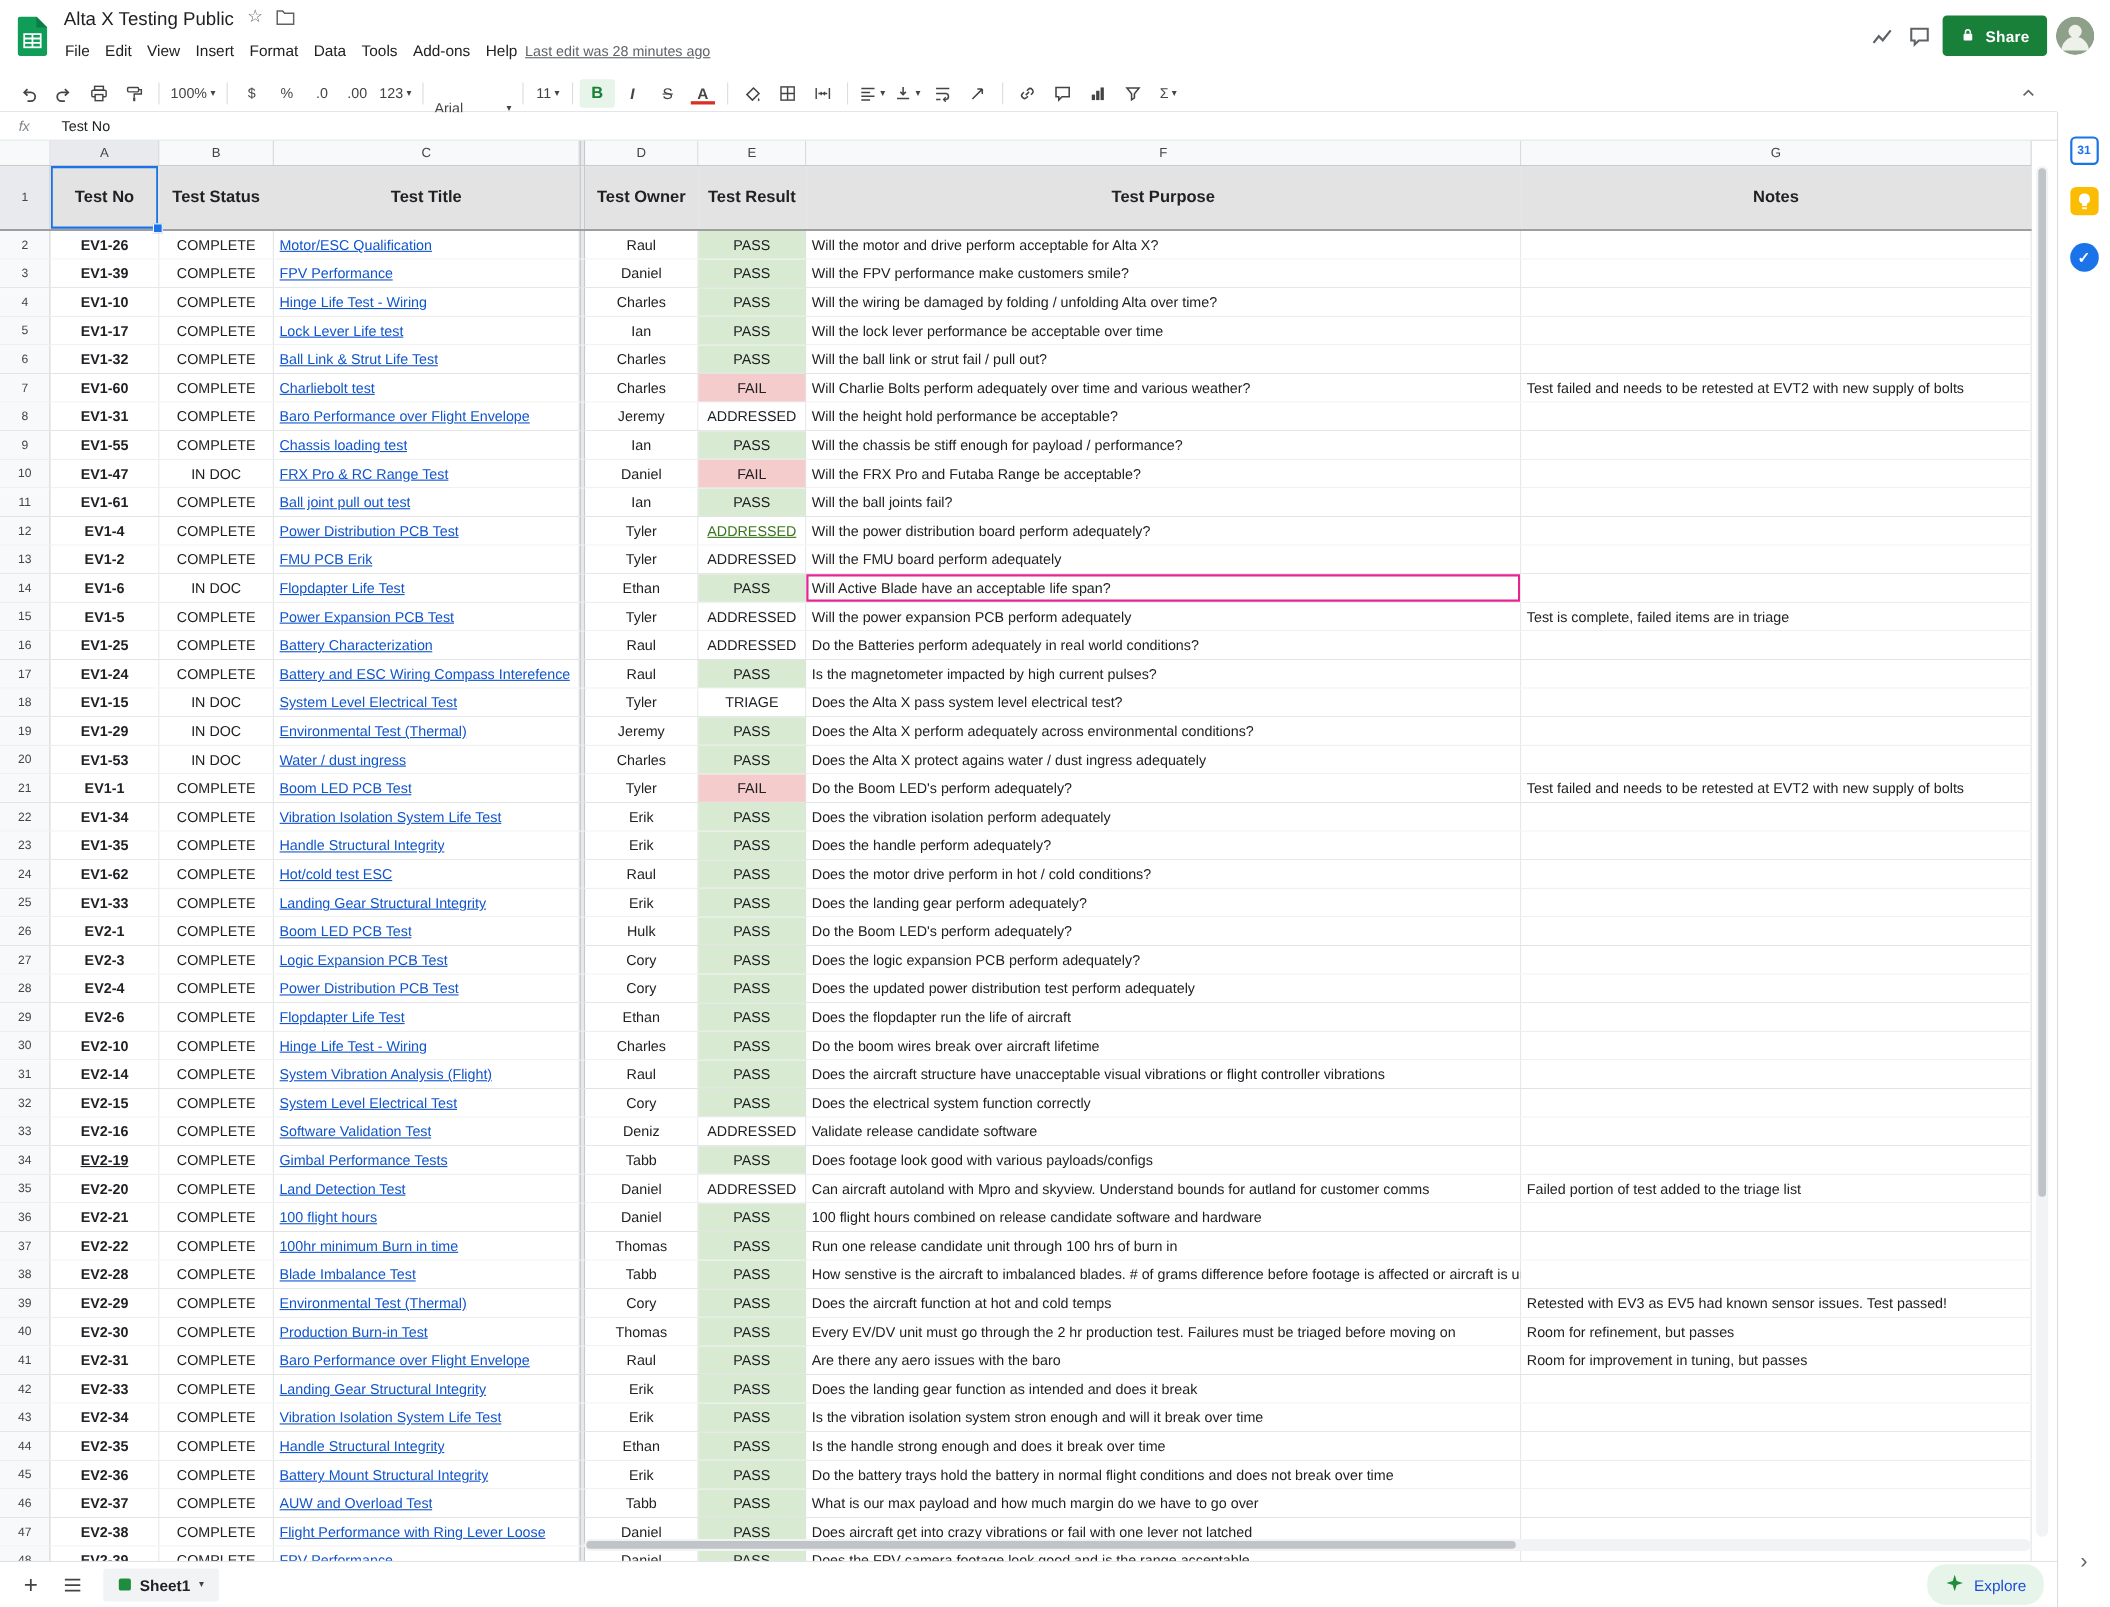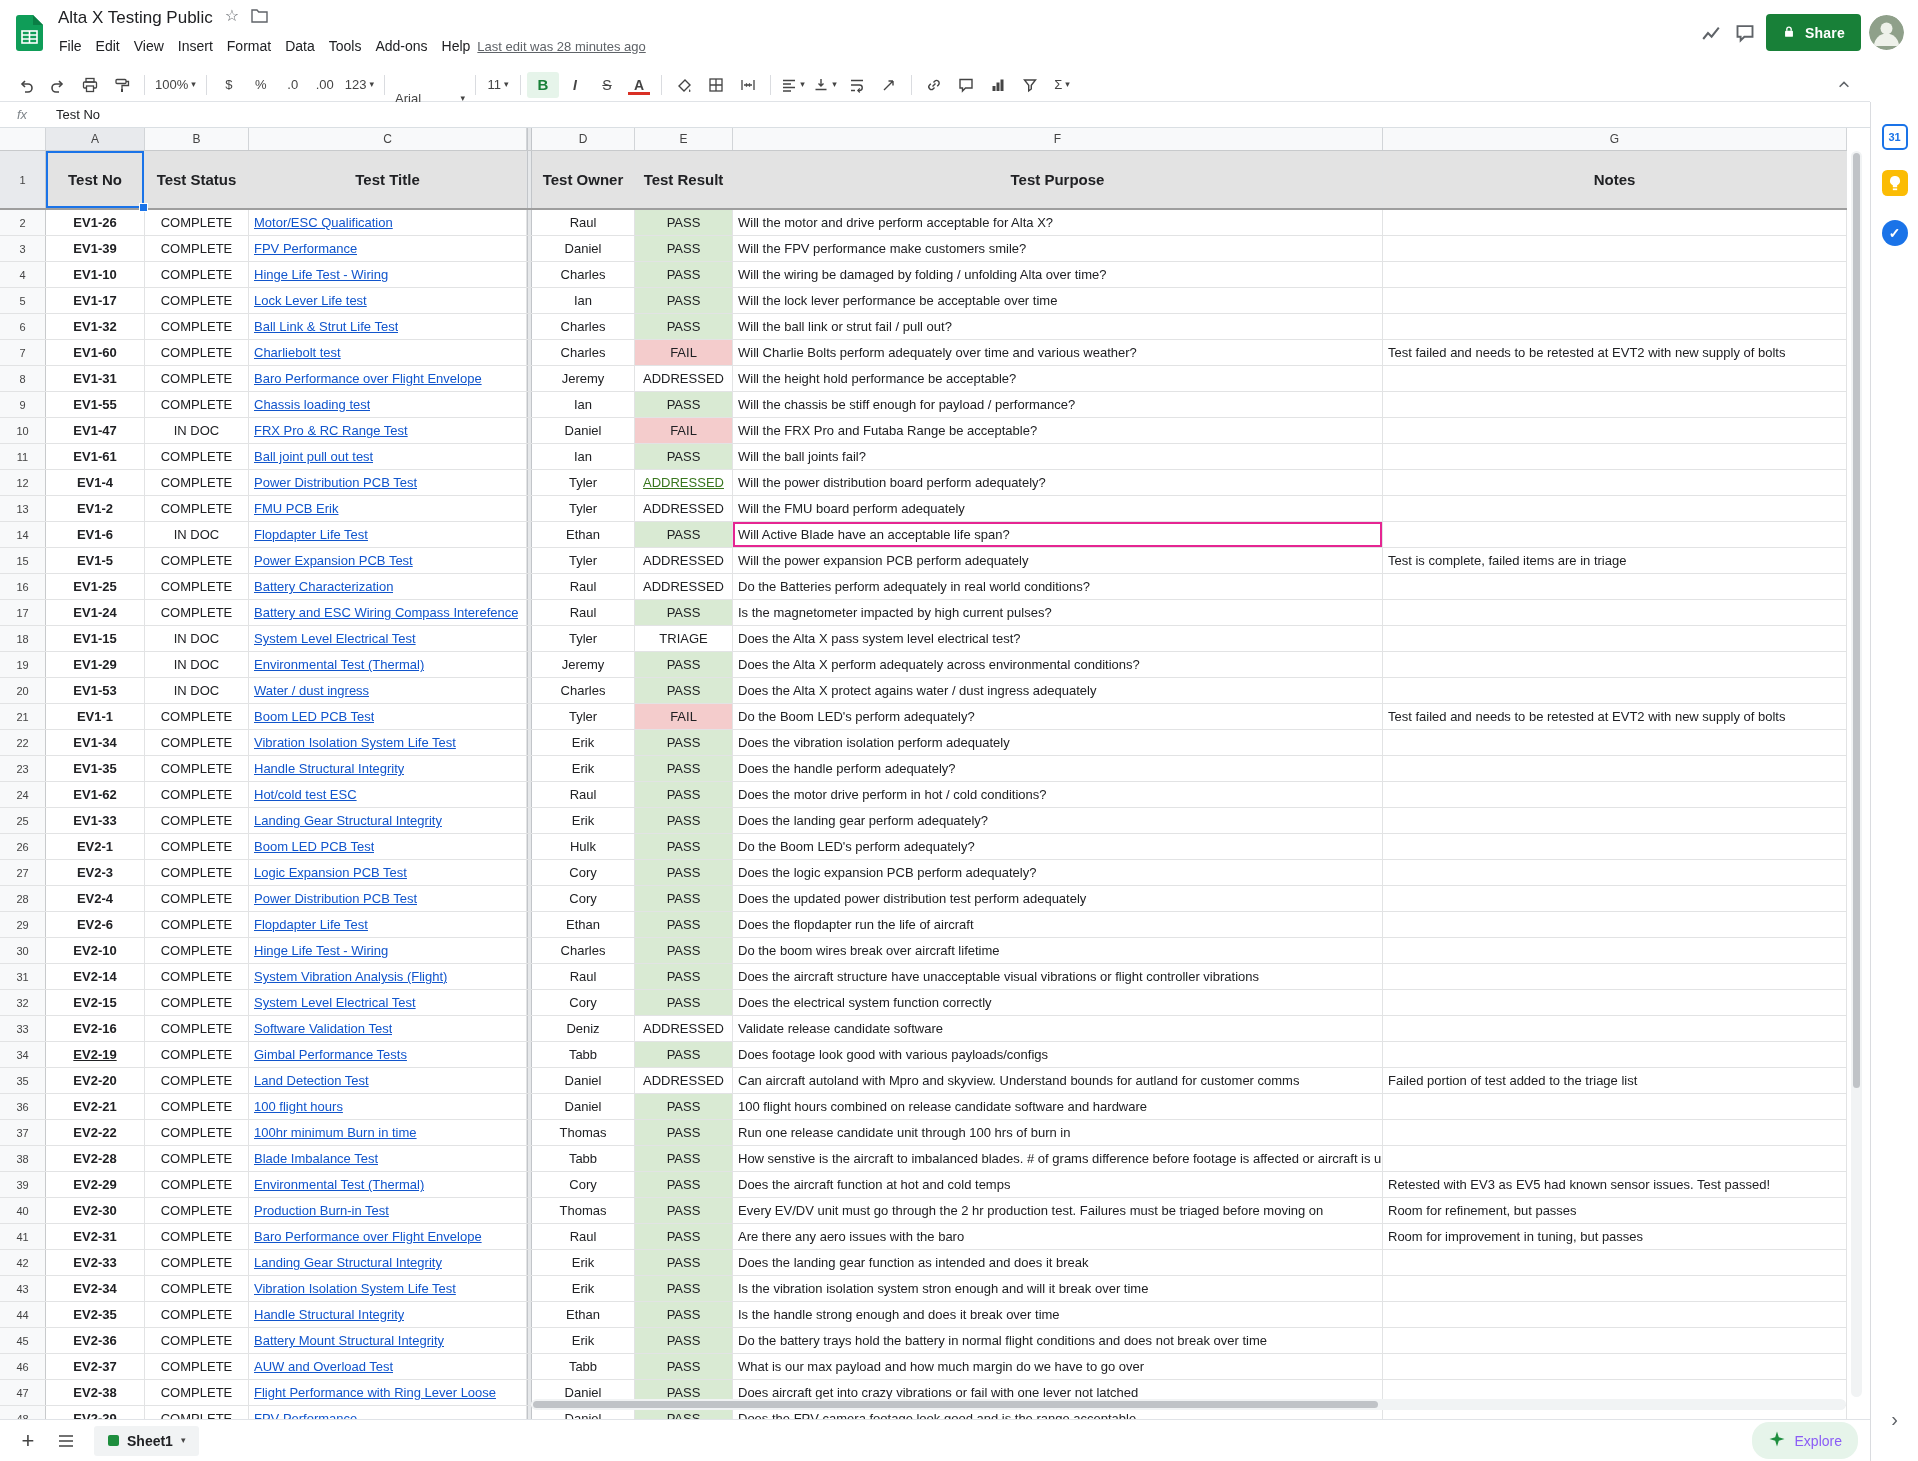--- a/index.html
+++ b/index.html
@@ -79,21 +79,21 @@
   .vthumb{position:absolute;top:2px;left:2px;width:7px;height:935px;background:#c0c3c7;border-radius:4px;}
   
   .bottombar{position:absolute;top:1419px;left:0;width:1870px;height:42px;background:#fff;border-top:1px solid #e0e3e7;
              display:flex;align-items:center;padding:0 12px;box-sizing:border-box;gap:6px;}
   .add-sheet{font-size:22px;color:#444;width:32px;height:32px;display:flex;align-items:center;justify-content:center;}
   .all-sheets{width:32px;height:32px;display:flex;align-items:center;justify-content:center;}
   .sheet-tab{display:flex;align-items:center;gap:8px;height:30px;padding:0 14px;background:#f1f3f4;border-radius:3px;margin-left:6px;}
   .tab-color{width:11px;height:11px;background:#1e8e3e;border-radius:2px;}
   .sheet-name{font-weight:bold;font-size:14px;color:#202124;}
   .explore{margin-left:auto;display:flex;align-items:center;gap:9px;background:#e6f4ea;border-radius:17px;
-           height:37px;padding:0 16px;color:#8b5cf6;font-size:14px;}
+           height:37px;padding:0 16px;color:#1d4ed8;font-size:14px;}
   
   .sidepanel{position:absolute;left:1870px;top:102px;width:48px;height:1359px;background:#fff;border-left:1px solid #dadce0;
              box-sizing:border-box;display:flex;flex-direction:column;align-items:center;padding-top:22px;gap:20px;}
   .cal-icon{width:26px;height:26px;border:2px solid #1a73e8;border-radius:5px;box-sizing:border-box;display:flex;
             align-items:center;justify-content:center;font-size:11px;font-weight:bold;color:#1a73e8;background:#fff;}
   .tasks-icon{width:26px;height:26px;border-radius:50%;background:#1a73e8;color:#fff;display:flex;align-items:center;
               justify-content:center;font-size:14px;font-weight:bold;}
   .panel-collapse{position:absolute;bottom:30px;left:0;width:100%;text-align:center;font-size:20px;color:#5f6368;}
 </style>
 </head>

